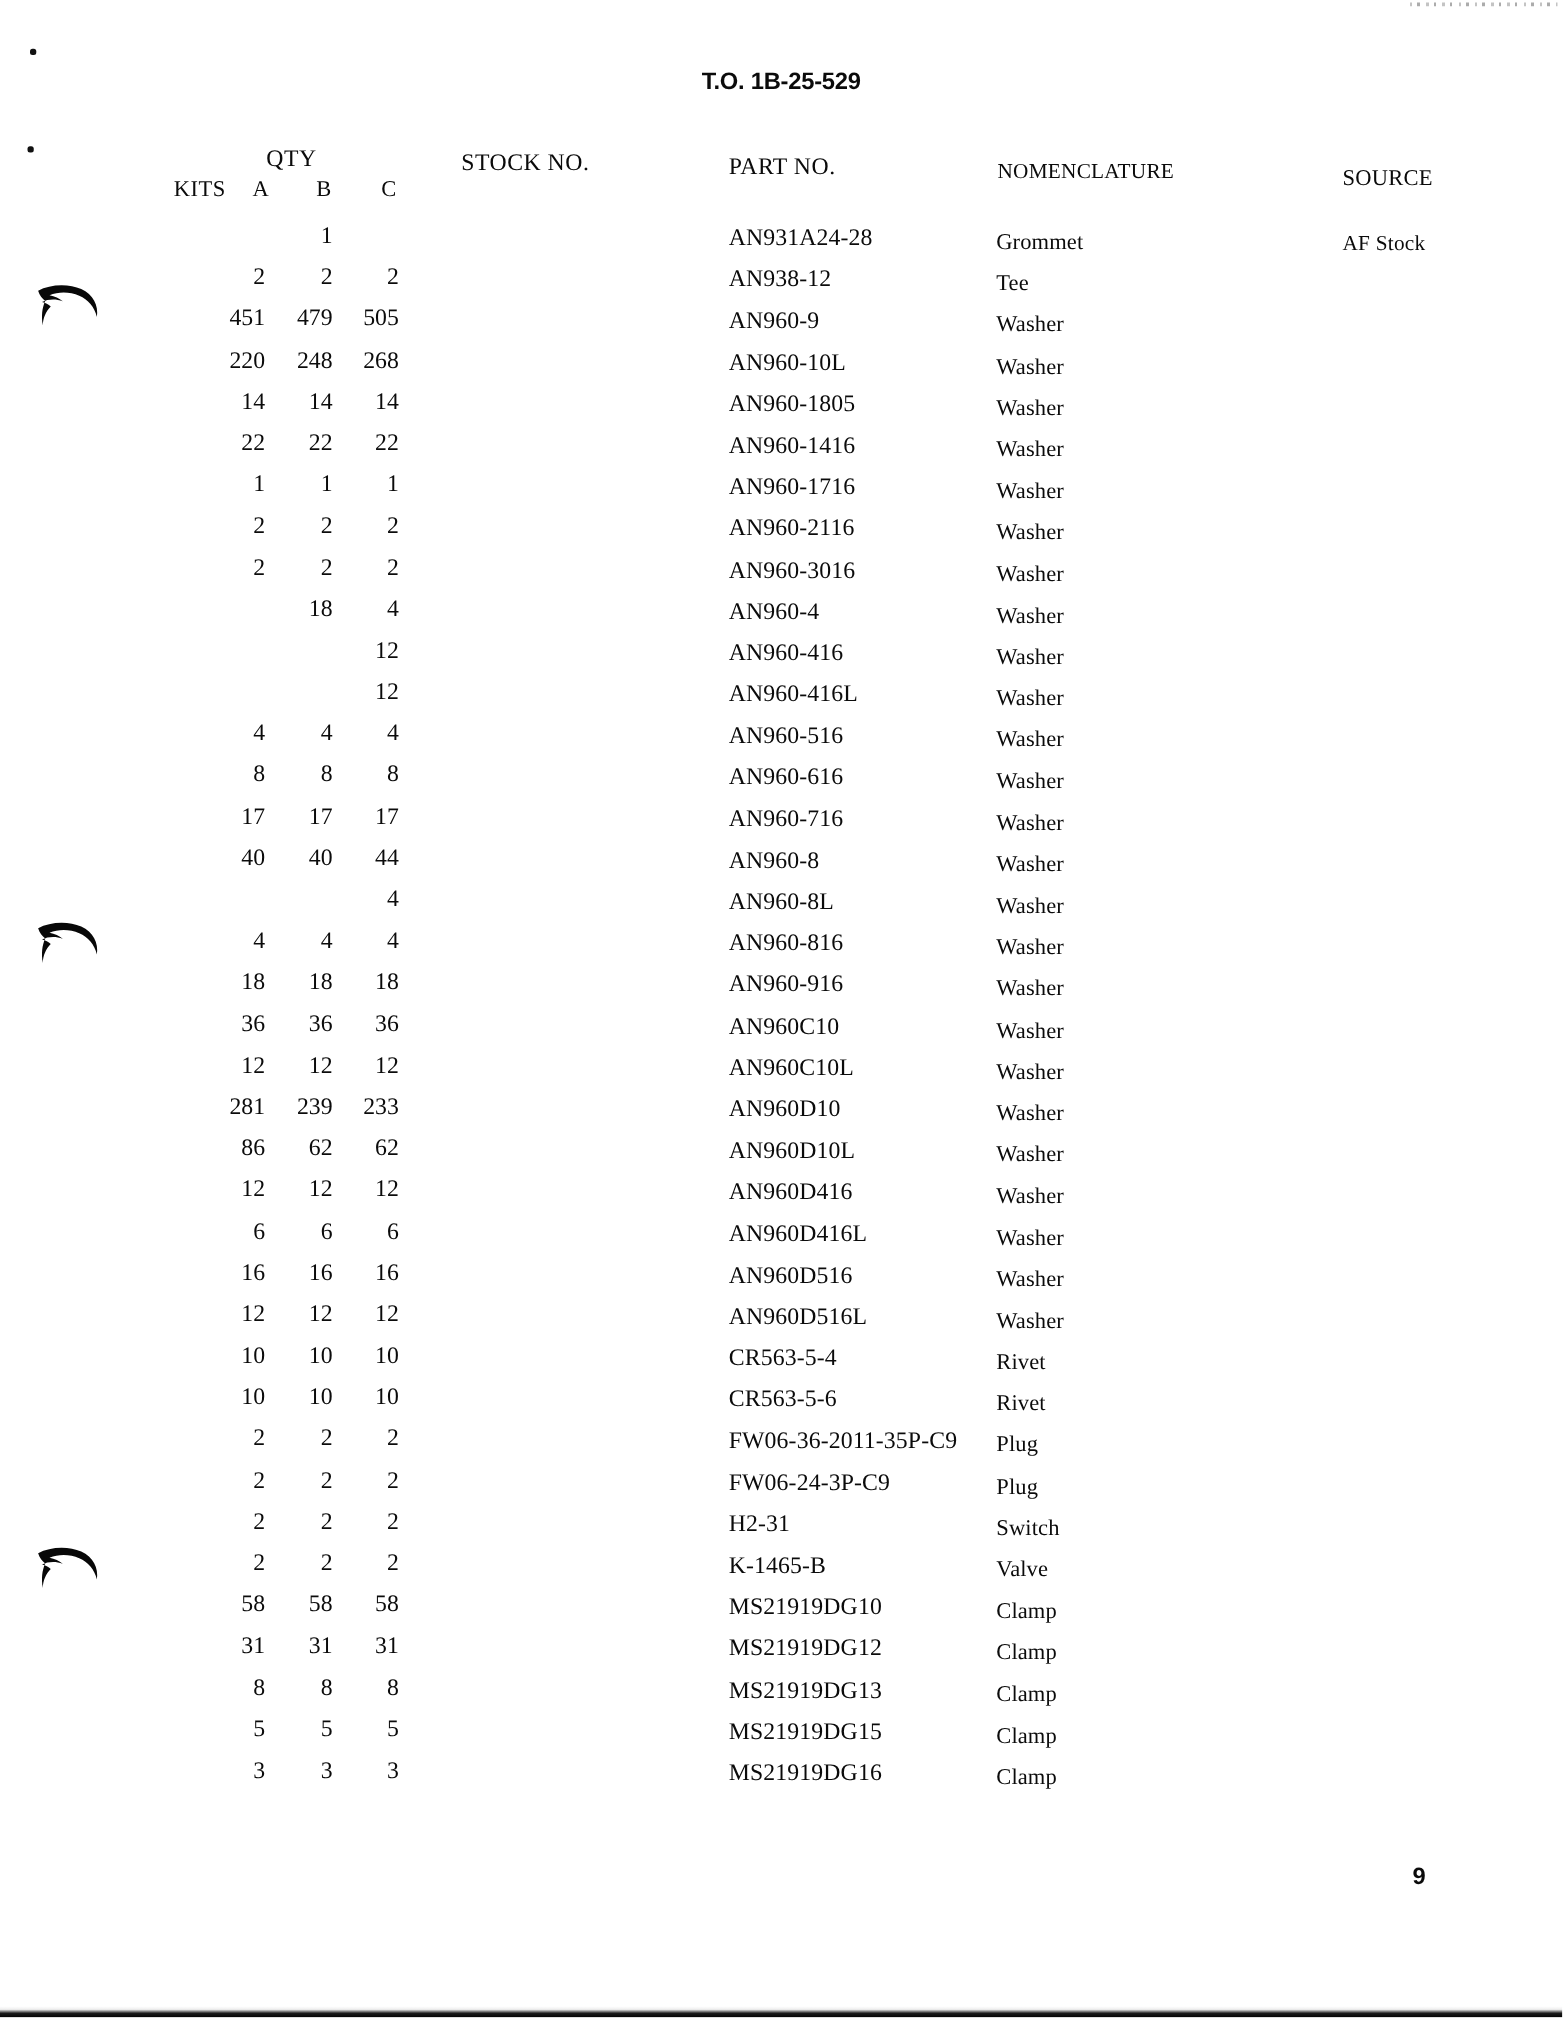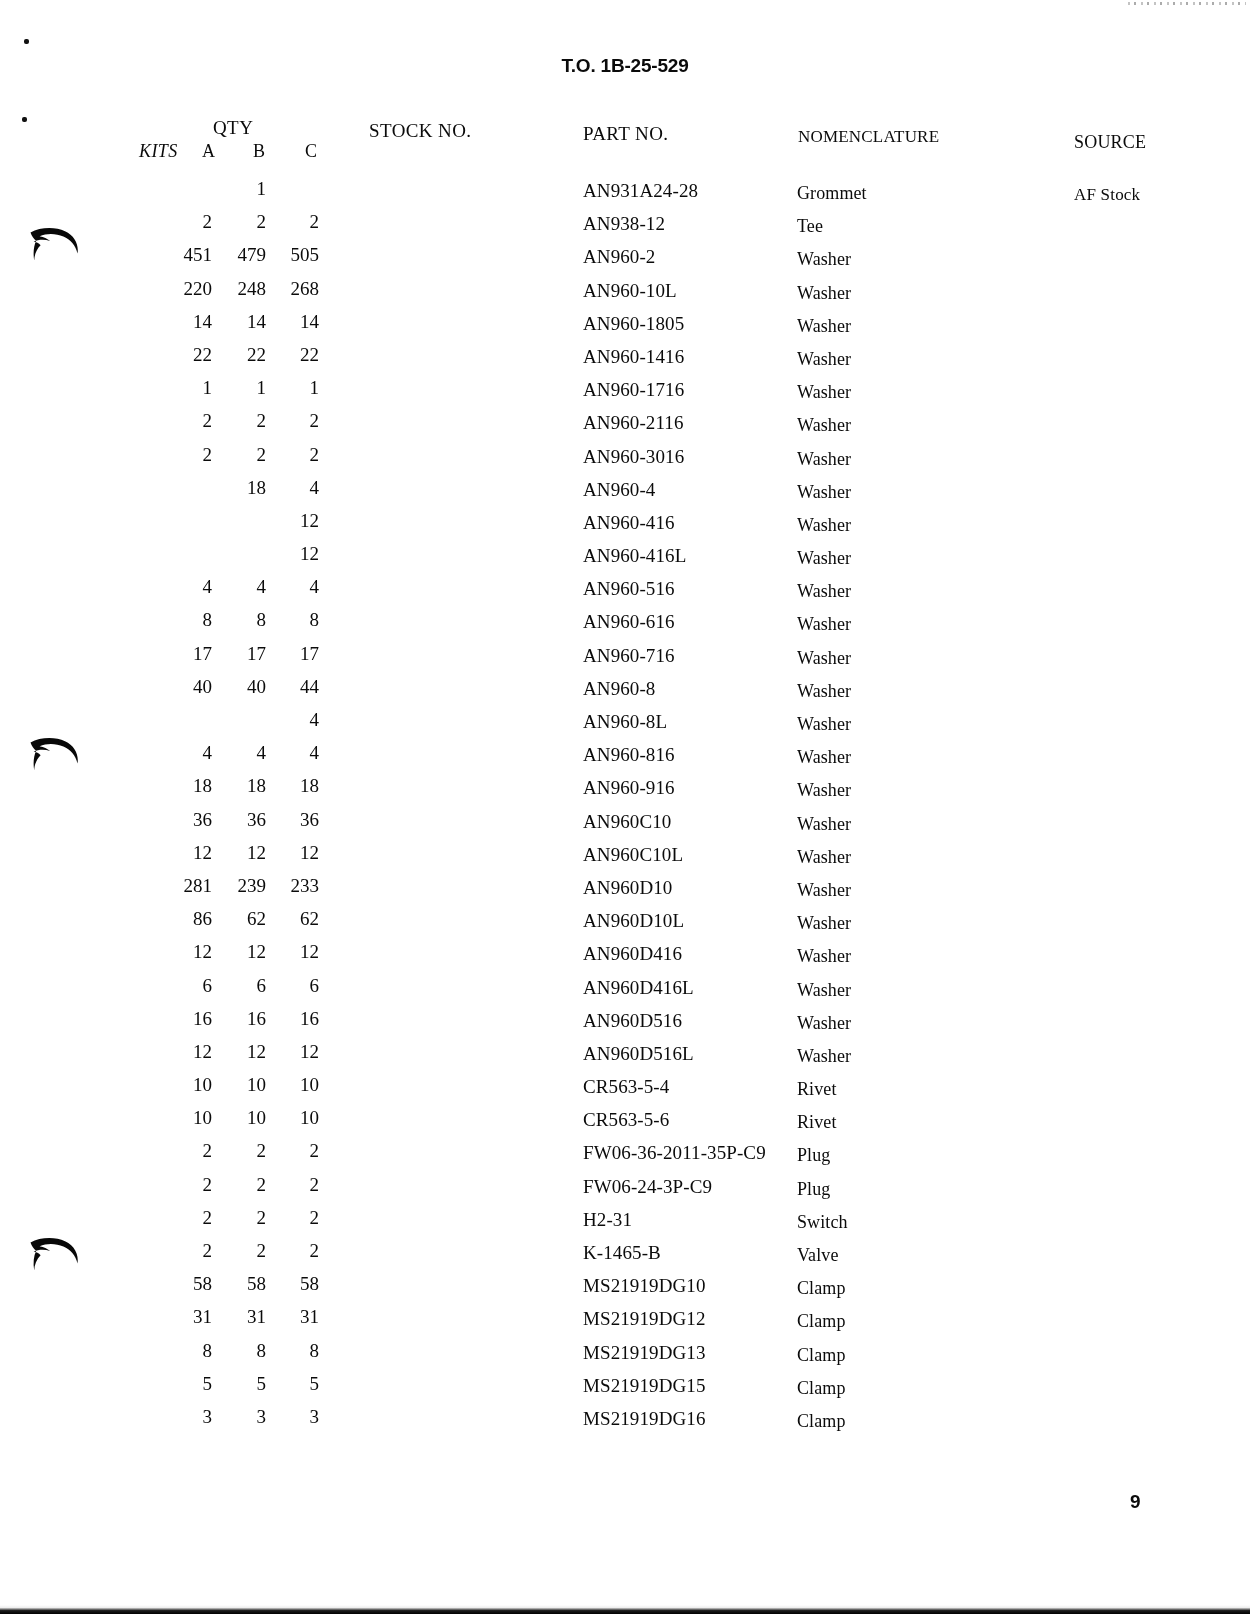--- a/index.html
+++ b/index.html
@@ -75,21 +75,21 @@
     letter-spacing: -0.2px;
   }
 
   .hdr {
     position: absolute;
     font-size: 19px;
     letter-spacing: 0.4px;
     white-space: nowrap;
   }
   .hdr-qty   { top: 117px; left: 213px; }
-  .hdr-kits  { top: 141px; left: 139px; font-size: 18px; font-style: italic; }
+  .hdr-kits  { top: 141px; left: 139px; font-size: 18px; }
   .hdr-a     { top: 141px; left: 202px; font-size: 18px; }
   .hdr-b     { top: 141px; left: 253px; font-size: 18px; }
   .hdr-c     { top: 141px; left: 305px; font-size: 18px; }
   .hdr-stock { top: 120px; left: 369px; }
   .hdr-part  { top: 123px; left: 583px; }
   .hdr-nomen { top: 127px; left: 798px; font-size: 17px; letter-spacing: .2px; }
   .hdr-src   { top: 132px; left: 1074px; font-size: 18px; letter-spacing: .2px; }
 
   
   #rows {
@@ -185,21 +185,21 @@
         <div class="cell stock"></div>
         <div class="cell part">AN938-12</div>
         <div class="cell nomen">Tee</div>
         <div class="cell source"></div>
       </div>
       <div class="row">
         <div class="cell qa">451</div>
         <div class="cell qb">479</div>
         <div class="cell qc">505</div>
         <div class="cell stock"></div>
-        <div class="cell part">AN960-2</div>
+        <div class="cell part">AN960-9</div>
         <div class="cell nomen">Washer</div>
         <div class="cell source"></div>
       </div>
       <div class="row">
         <div class="cell qa">220</div>
         <div class="cell qb">248</div>
         <div class="cell qc">268</div>
         <div class="cell stock"></div>
         <div class="cell part">AN960-10L</div>
         <div class="cell nomen">Washer</div>

